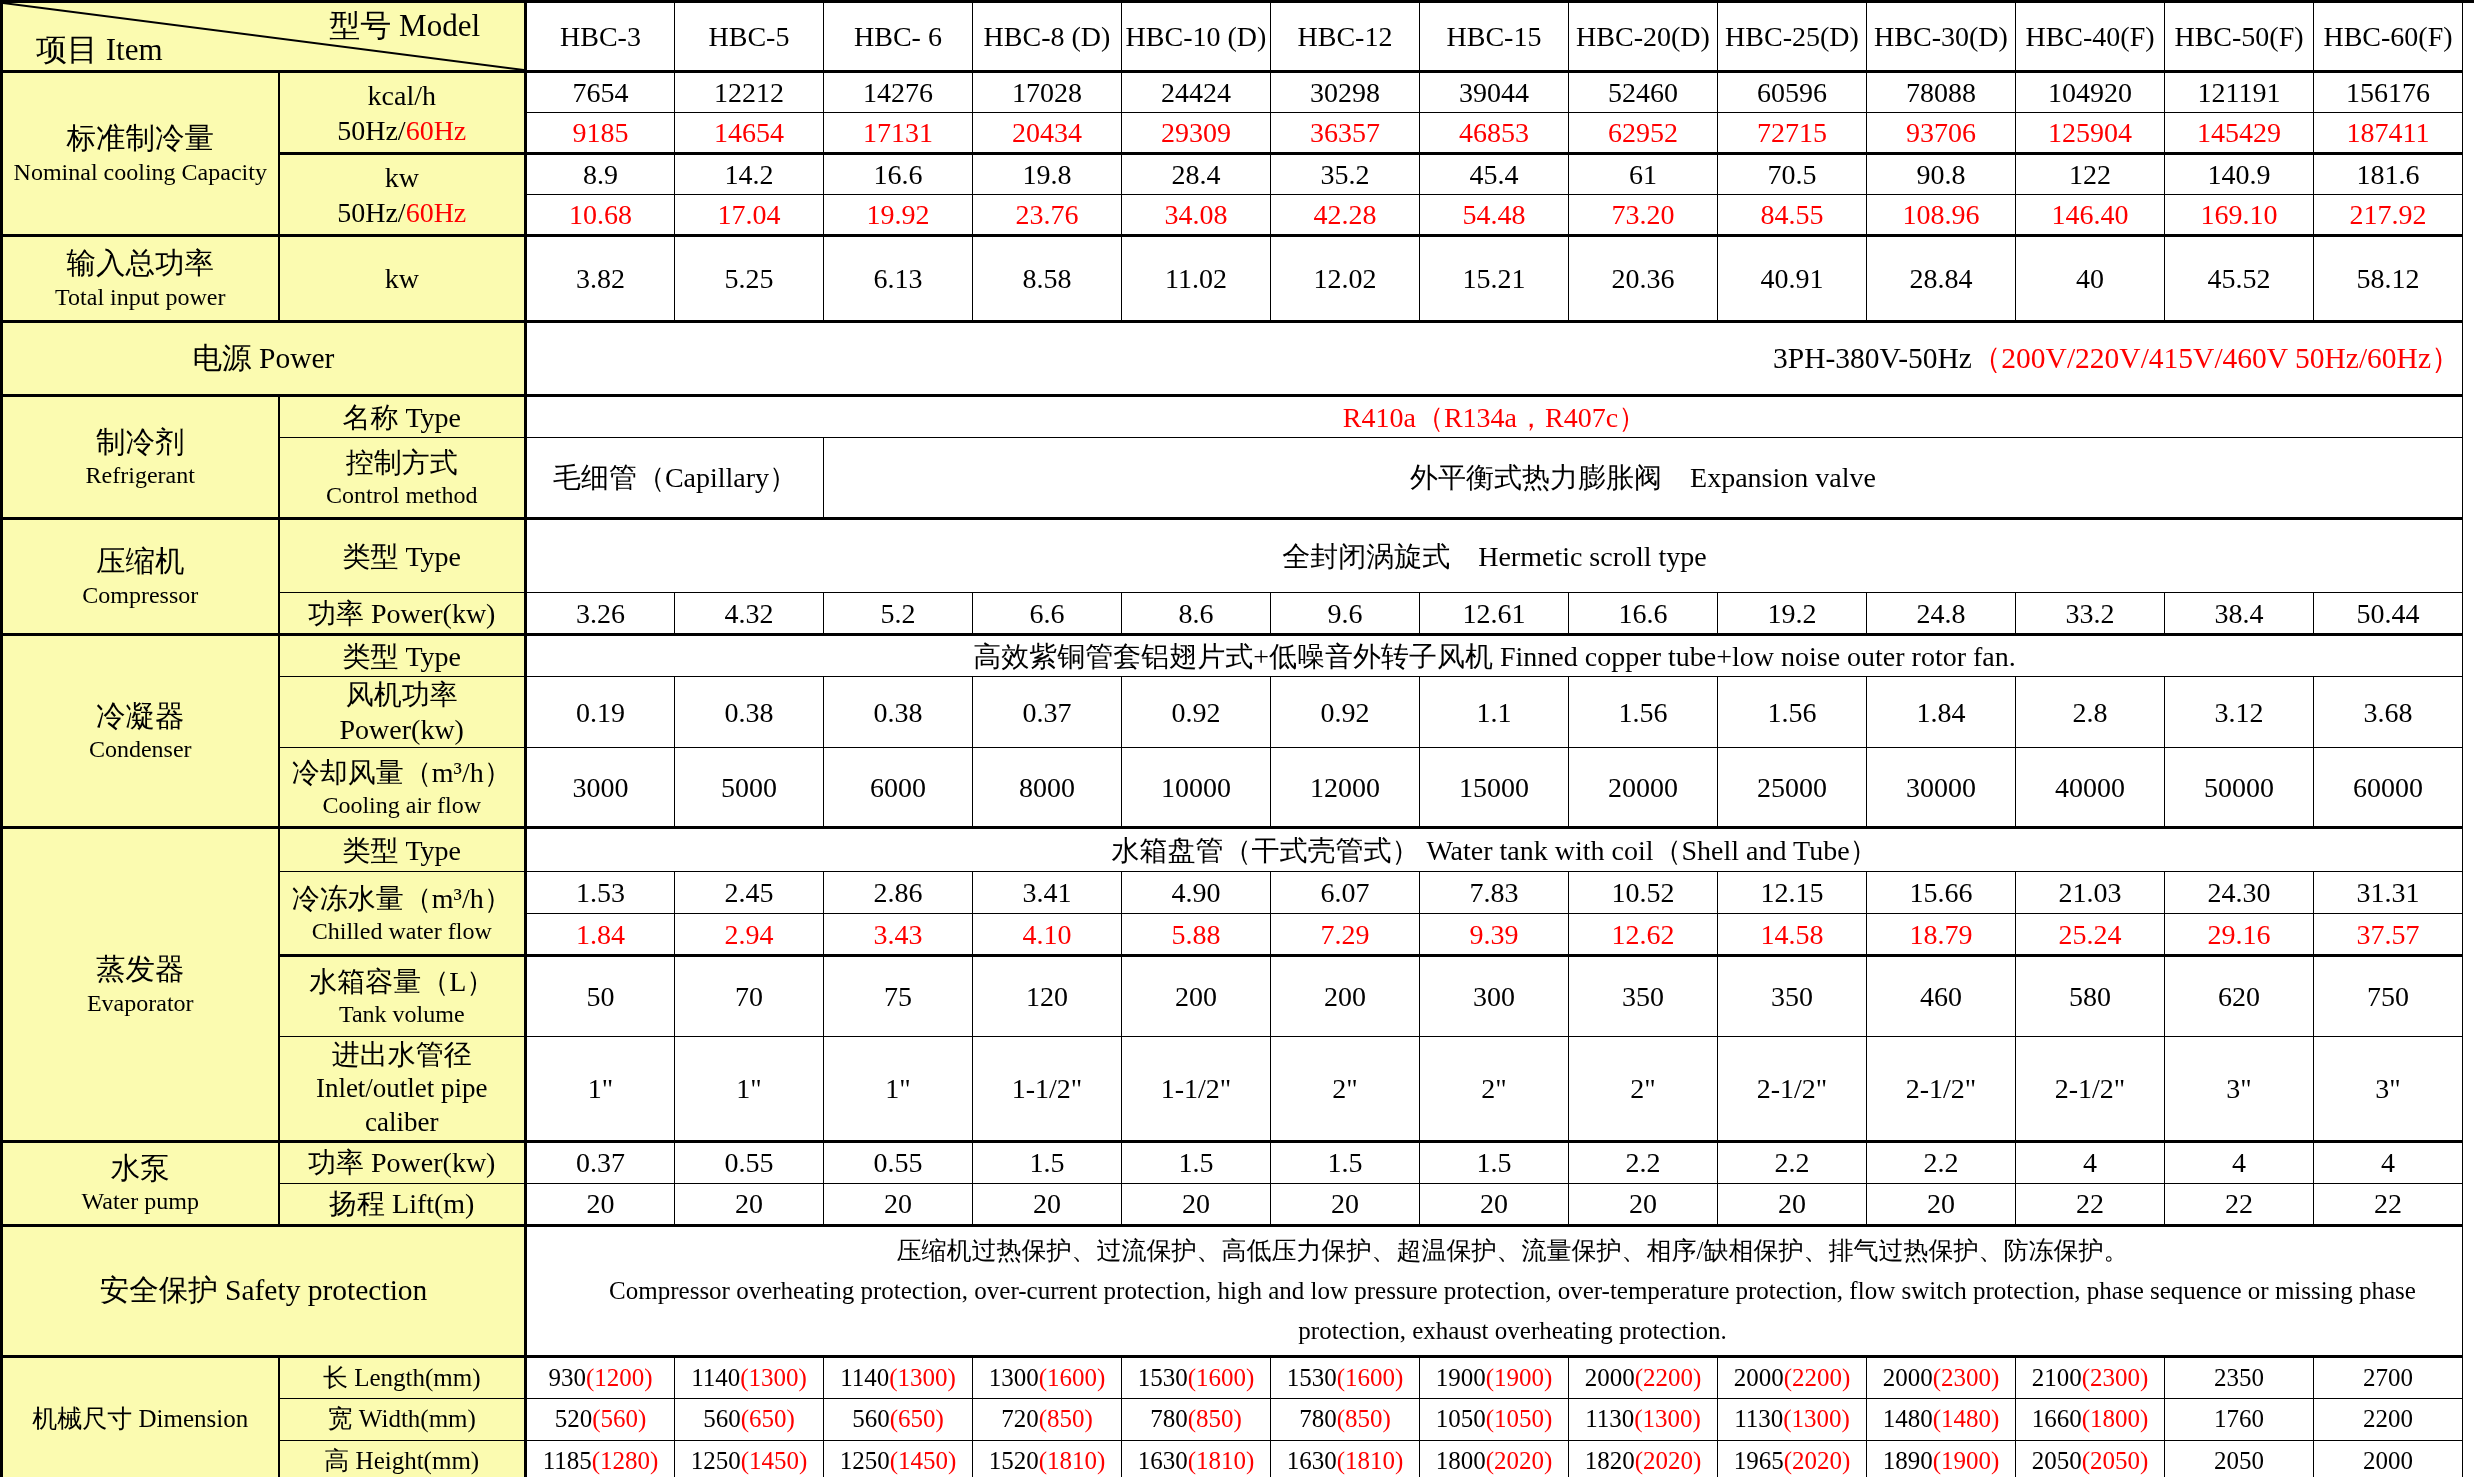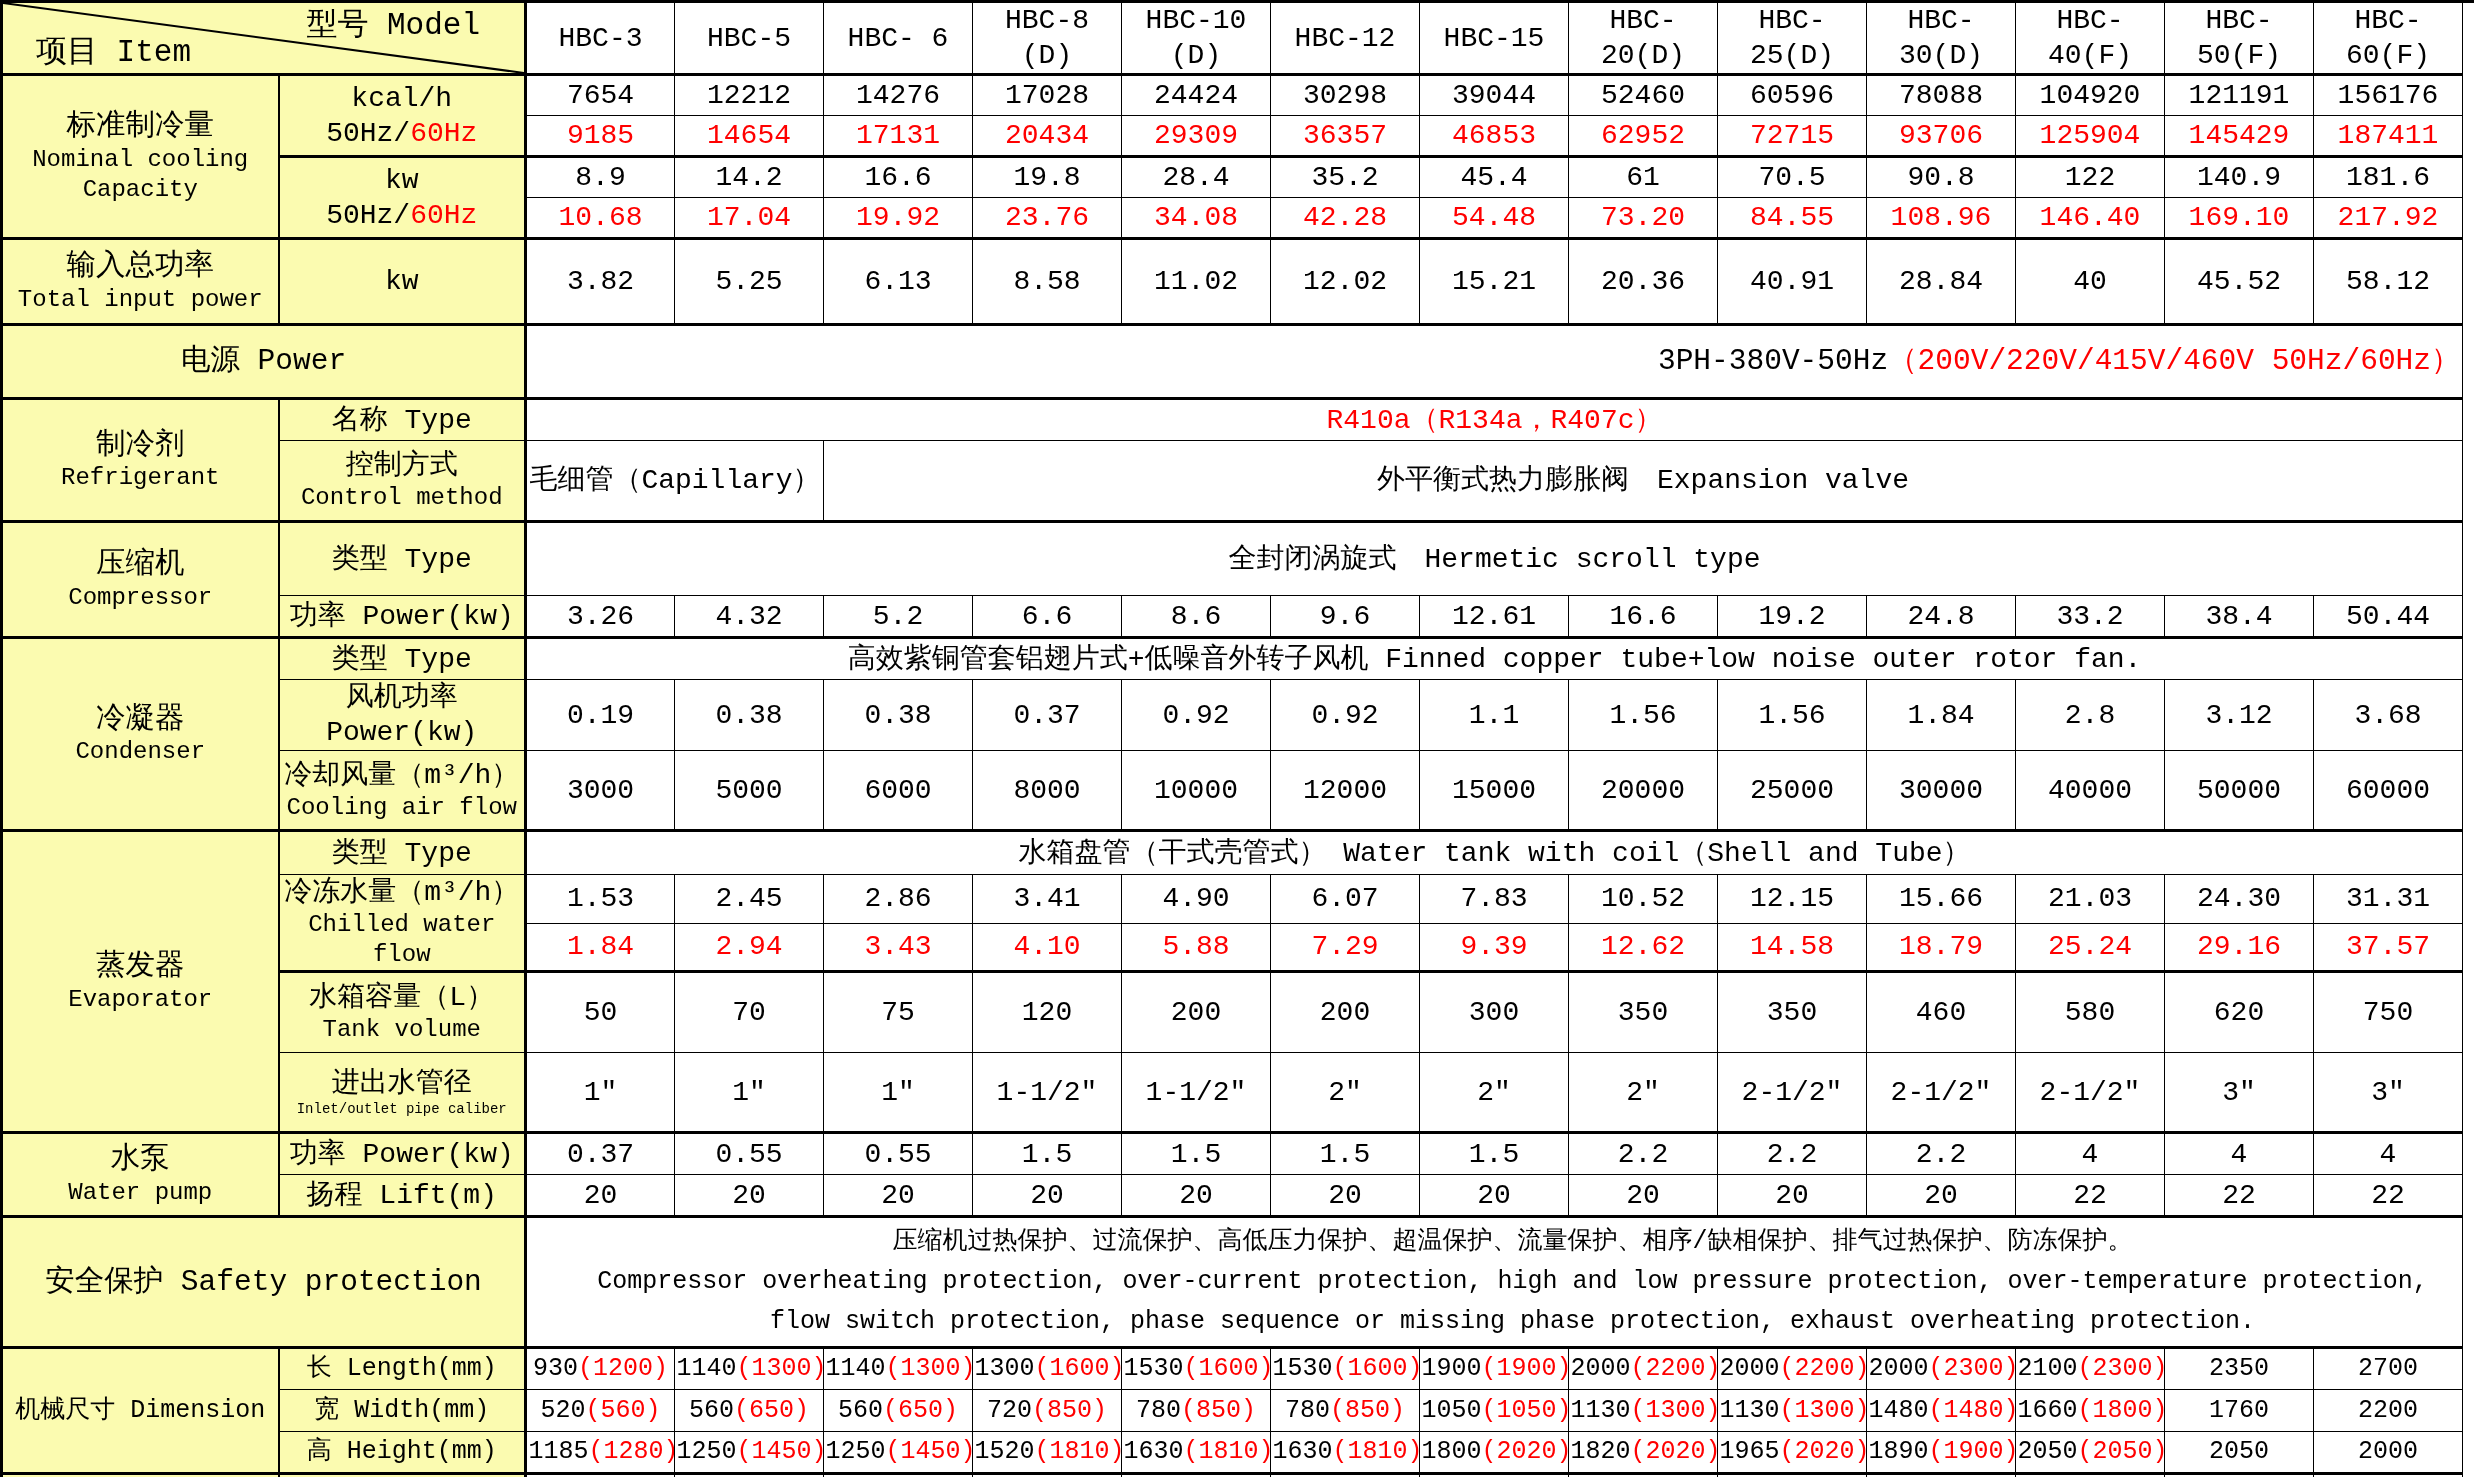--- a/index.html
+++ b/index.html
@@ -1,38 +1,38 @@
 <!DOCTYPE html>
 <html style="font-size:11.8px"><head>
 <meta charset="utf-8">
 <style>
   html,body { margin:0; padding:0; background:#fff; }
   .sheet {
     width:2475px; height:1477px; overflow:hidden; background:#fef9c3;
-    font-family:Liberation Mono, monospace; color:#000;
+    font-family:Liberation Serif, serif; color:#000;
   }
   table.spec {
     border-collapse:collapse; table-layout:fixed; width:2460px; height:1477px;
     border:3.7px solid #000; border-right:none;
   }
   td {
     border:1.5px solid #000; text-align:center; vertical-align:middle;
     padding:0 1.5px; font-size:28px; line-height:1.25; overflow:hidden;
     background:#fff;
   }
   td.lab { background:#FBFBB0; }
   td.c1 { border-right:2.2px solid #000; }
   td.c2 { border-right:3.7px solid #000; }
   tr.st > td { border-top:3.7px solid #000; }
   td.filler { border:none; border-left:1.5px solid #000; background:#fff; }
   .red, tr.redrow td { color:#FF0000; }
   .cn { font-size:29.5px; }
   .en { font-size:24px; }
   .en2 { font-size:24px; }
-  .en3 { font-size:14px; }
+  .en3 { font-size:27px; }
   tr.dim td { font-size:25px; }
   td.models { font-size:28px; }
   td.mixspan { font-size:29.5px;text-align:right; }
   .safety-cell div { font-size:25px; line-height:1.6;margin-left:36px; }
   
   td.diag { position:relative; padding:0; }
   .diag-inner { position:absolute; inset:0; }
   .diag-inner svg { position:absolute; inset:0; width:100%; height:100%; }
   .diag-model { position:absolute; top:4.4px; right:44px; font-size:31px; }
   .diag-item  { position:absolute; bottom:0; left:33px; font-size:31px; }

